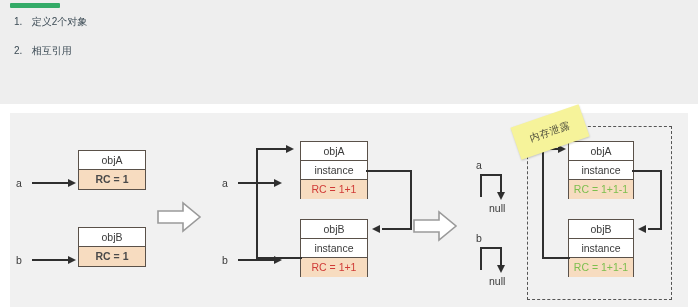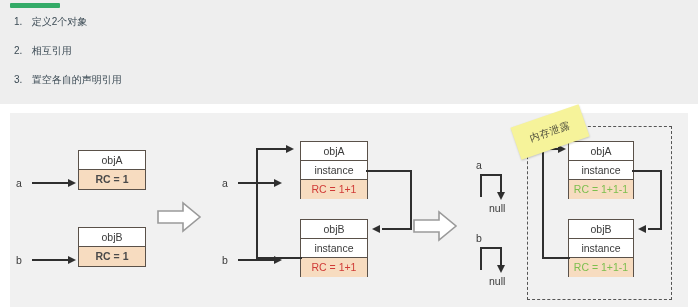--- a/index.html
+++ b/index.html
@@ -166,24 +166,20 @@
   <div class="accent-bar"></div>
   <div class="notes-list">
     <div class="note-item">
       <span class="note-num">1.</span>
       <span>定义2个对象</span>
     </div>
     <div class="note-item">
       <span class="note-num">2.</span>
       <span>相互引用</span>
     </div>
-    <div class="note-item">
-      <span class="note-num">3.</span>
-      <span>置空各自的声明引用</span>
-    </div>
   </div>
 </div>
 
 <div class="diagram-panel">
 
   <div class="var-label" style="left:6px; top:64px;">a</div>
   <div class="ln-h" style="left:22px; top:69px; width:38px;"></div>
   <div class="head head-r" style="left:58px; top:65.5px;"></div>
 
   <div class="obj-box" style="left:68px; top:37px; width:68px; height:40px;">

